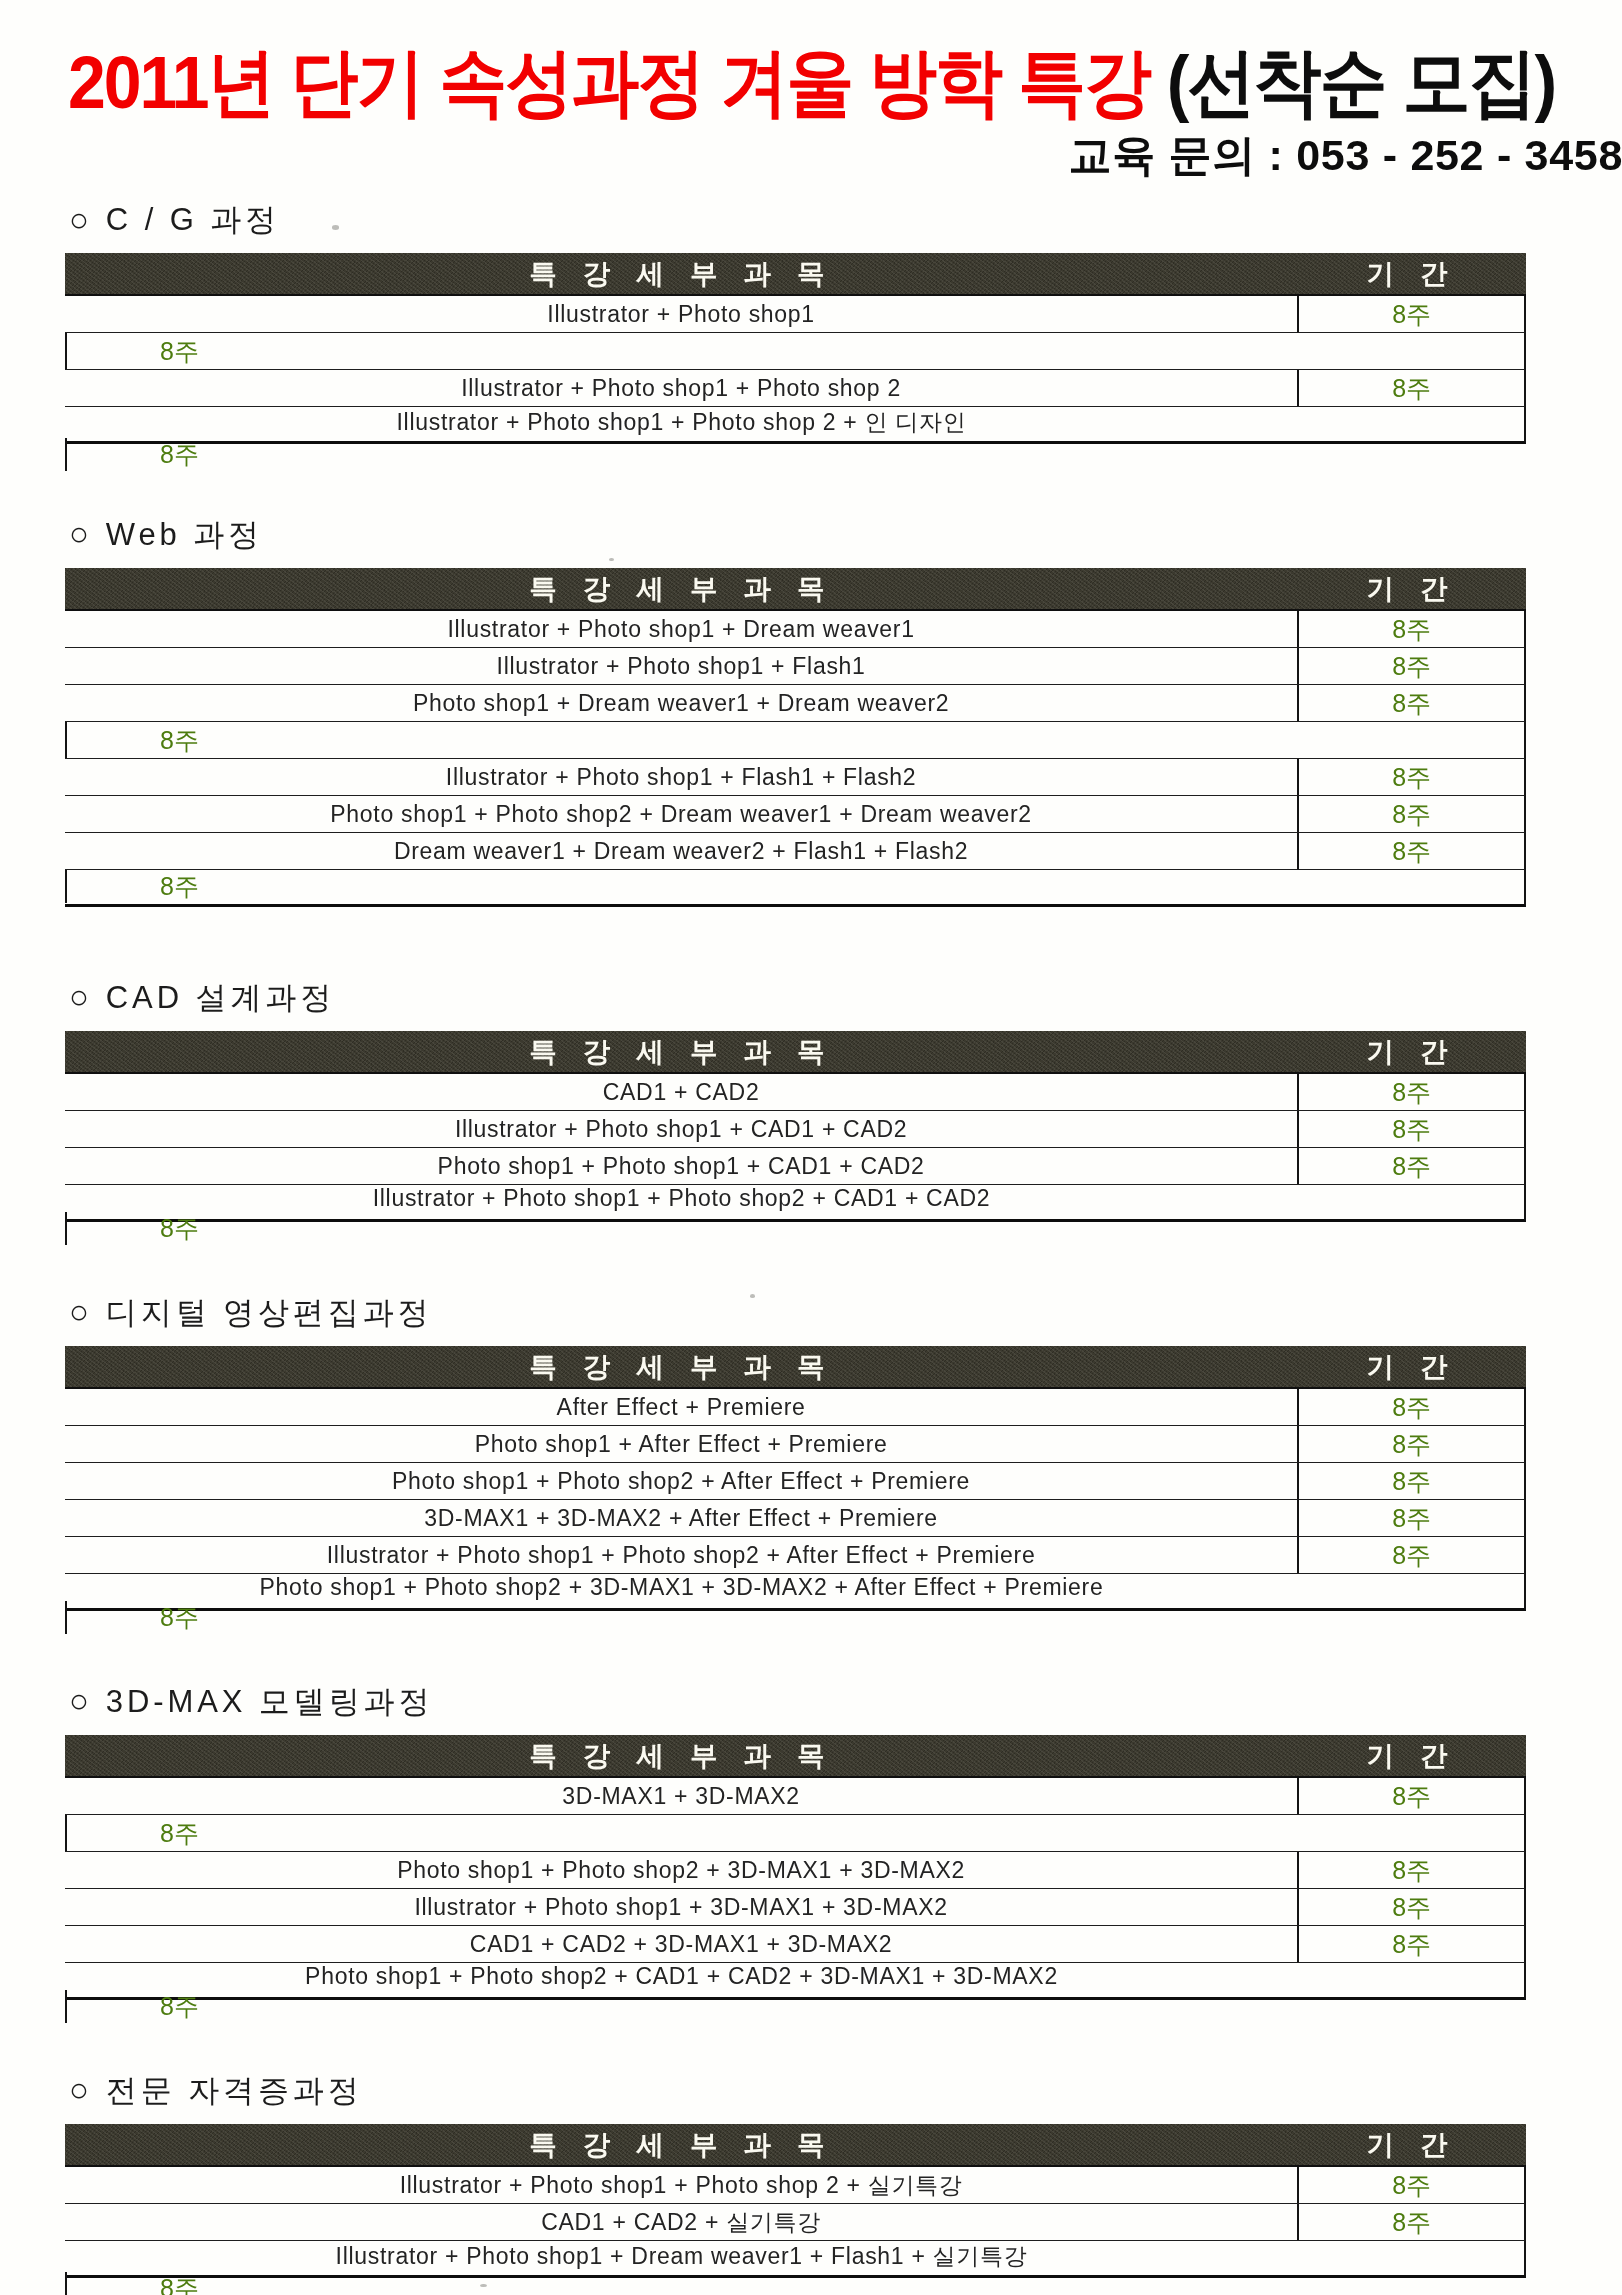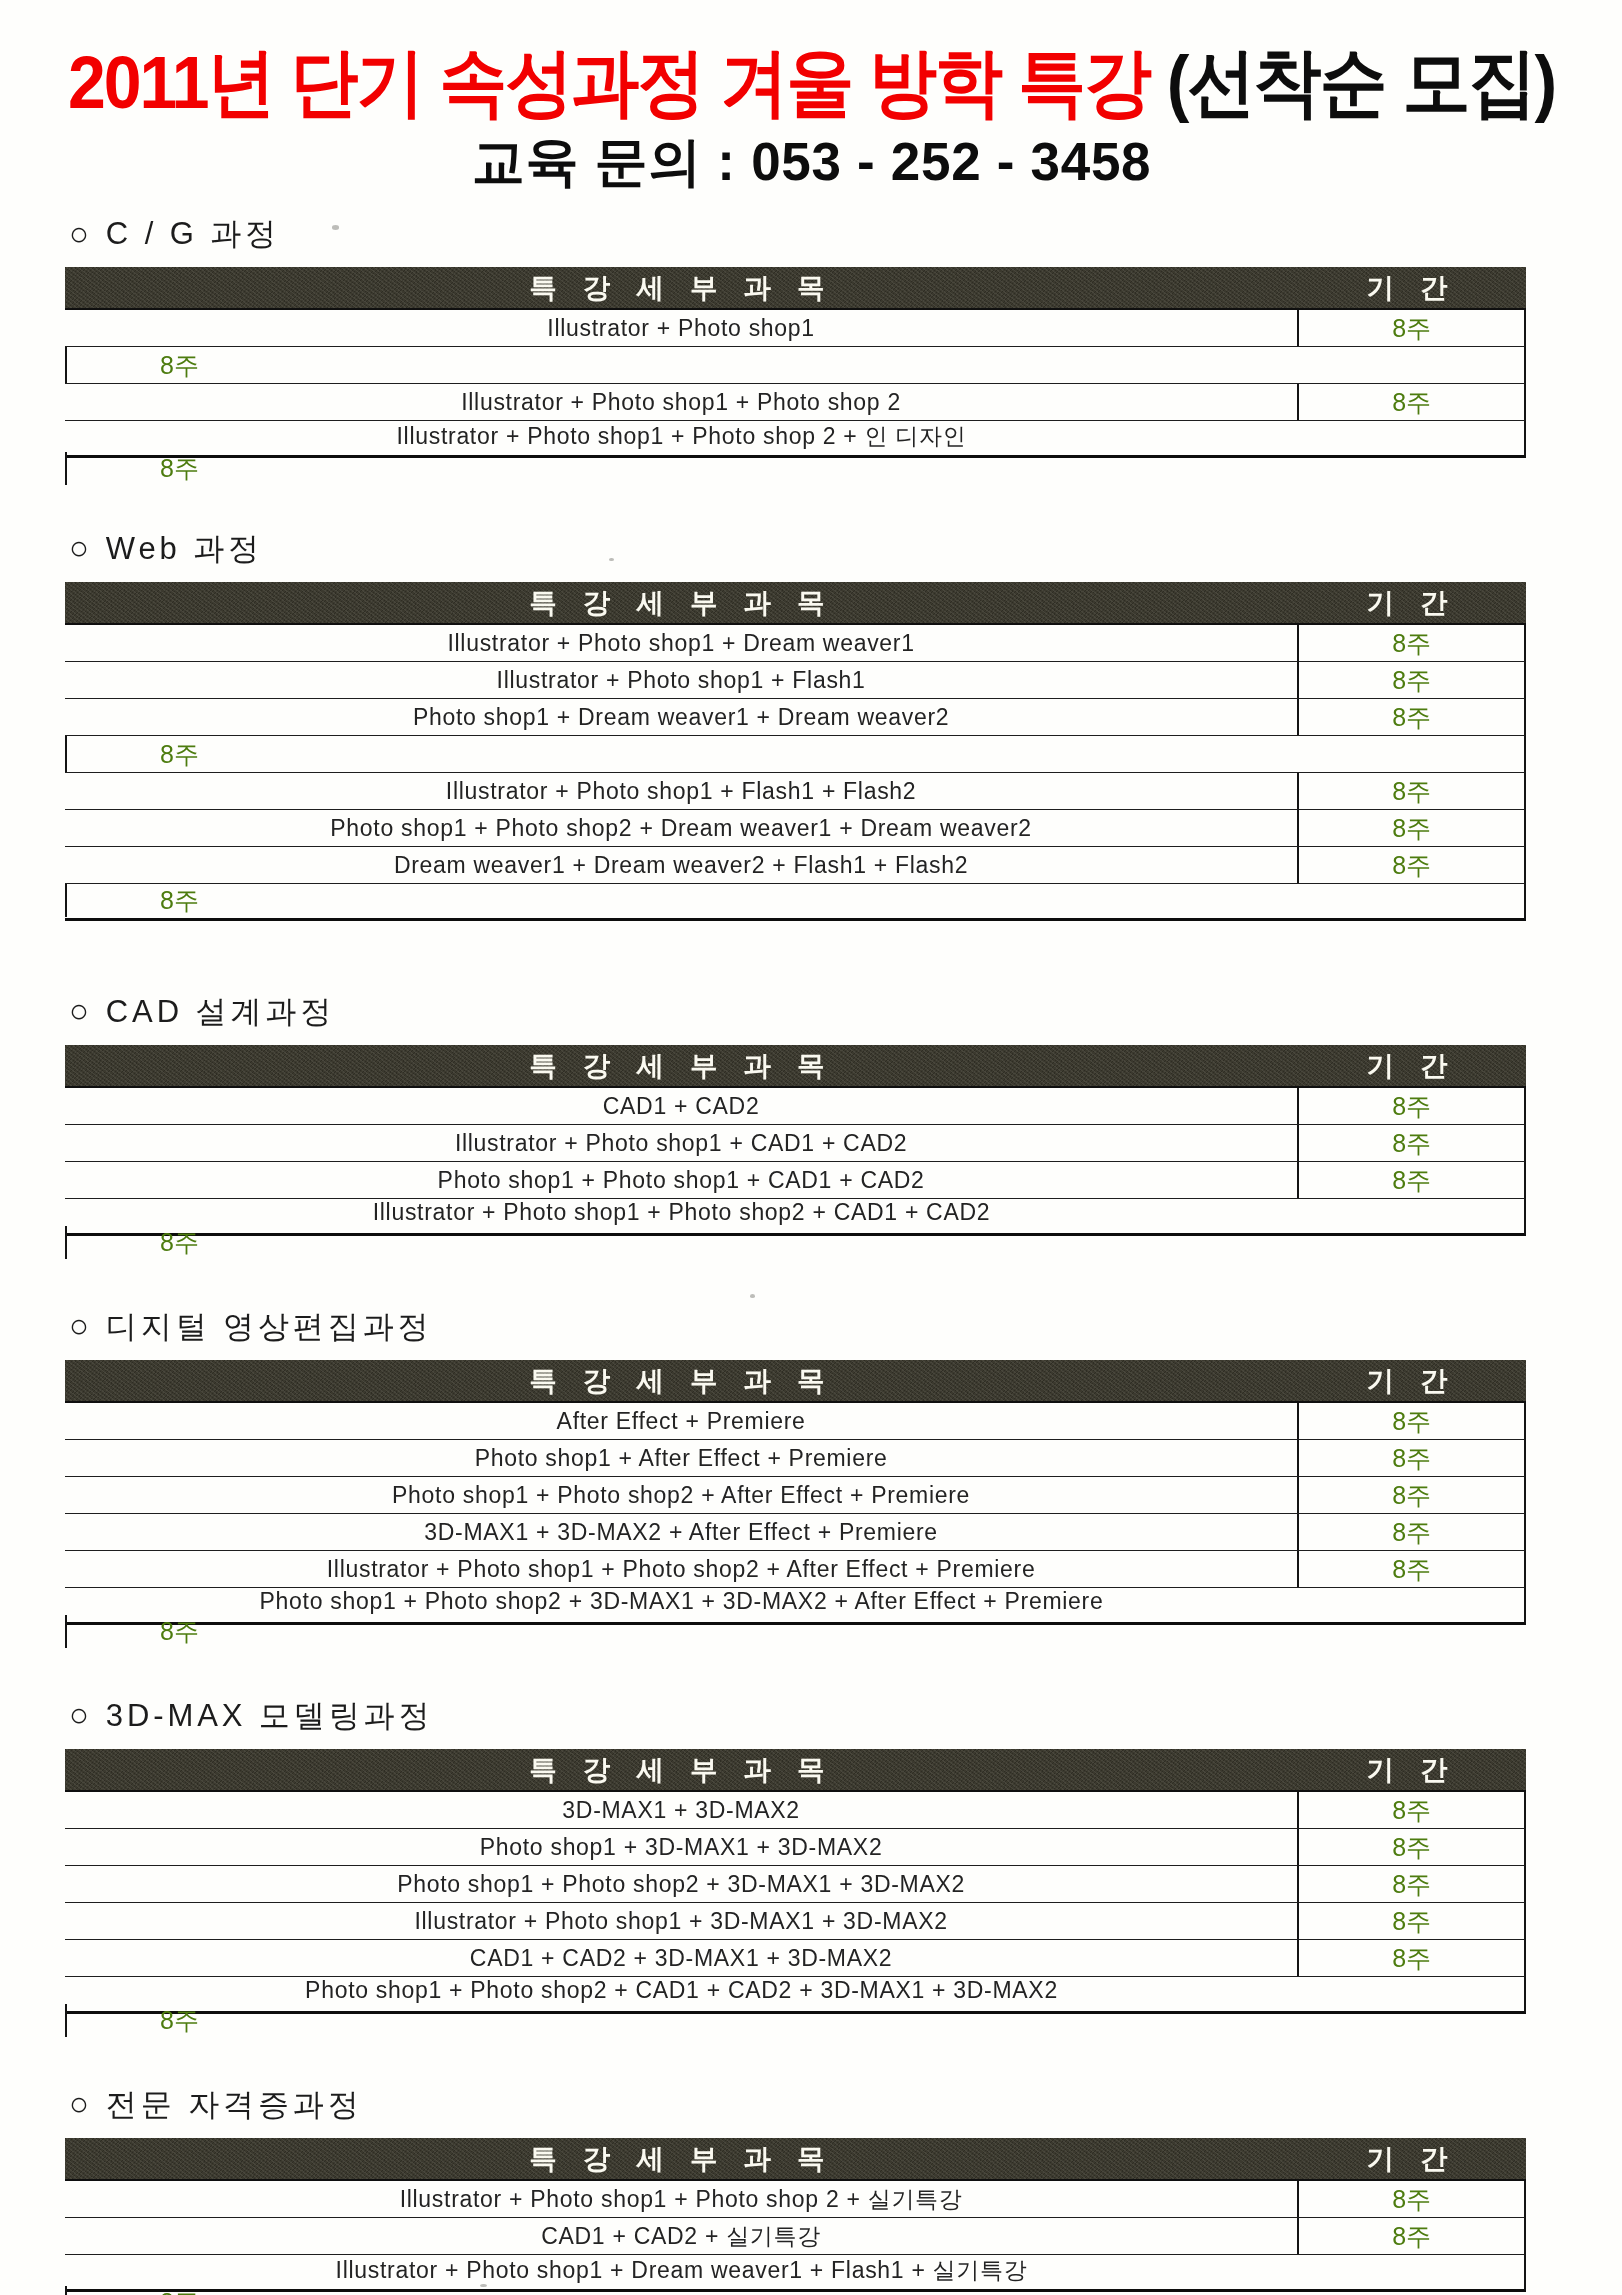--- a/index.html
+++ b/index.html
@@ -29,24 +29,25 @@
     font-weight: bold;
     letter-spacing: -2px;
     line-height: 1.25;
     transform: scaleY(1.10);
     transform-origin: top center;
   }
   .main-title .red   { color: #f20000; }
   .main-title .black { color: #0d0d0d; }
   .contact-line {
     margin-top: 6.5px;
-    font-size: 53px;
+    font-size: 43px;
     font-weight: bold;
     color: #0d0d0d;
     letter-spacing: 0.7px;
+    text-align: right;
   }
 
   
   .sections {
     padding-left: 65px;
     padding-right: 97px; 
   }
   .section { margin-top: 72px; }
   .section:first-child { margin-top: 17px; }
 
@@ -291,21 +292,20 @@
       <div class="thead">
         <div class="th subject">특 강 세 부 과 목</div>
         <div class="th duration">기 간</div>
       </div>
       <div class="tbody">
             <div class="row">
               <div class="cell subject">3D-MAX1 + 3D-MAX2</div>
               <div class="cell duration">8주</div>
             </div>
             <div class="row">
-              <div class="cell subject">Photo shop1 + 3D-MAX1 + 3D-MAX2</div>
               <div class="cell duration">8주</div>
             </div>
             <div class="row">
               <div class="cell subject">Photo shop1 + Photo shop2 + 3D-MAX1 + 3D-MAX2</div>
               <div class="cell duration">8주</div>
             </div>
             <div class="row">
               <div class="cell subject">Illustrator + Photo shop1 + 3D-MAX1 + 3D-MAX2</div>
               <div class="cell duration">8주</div>
             </div>

